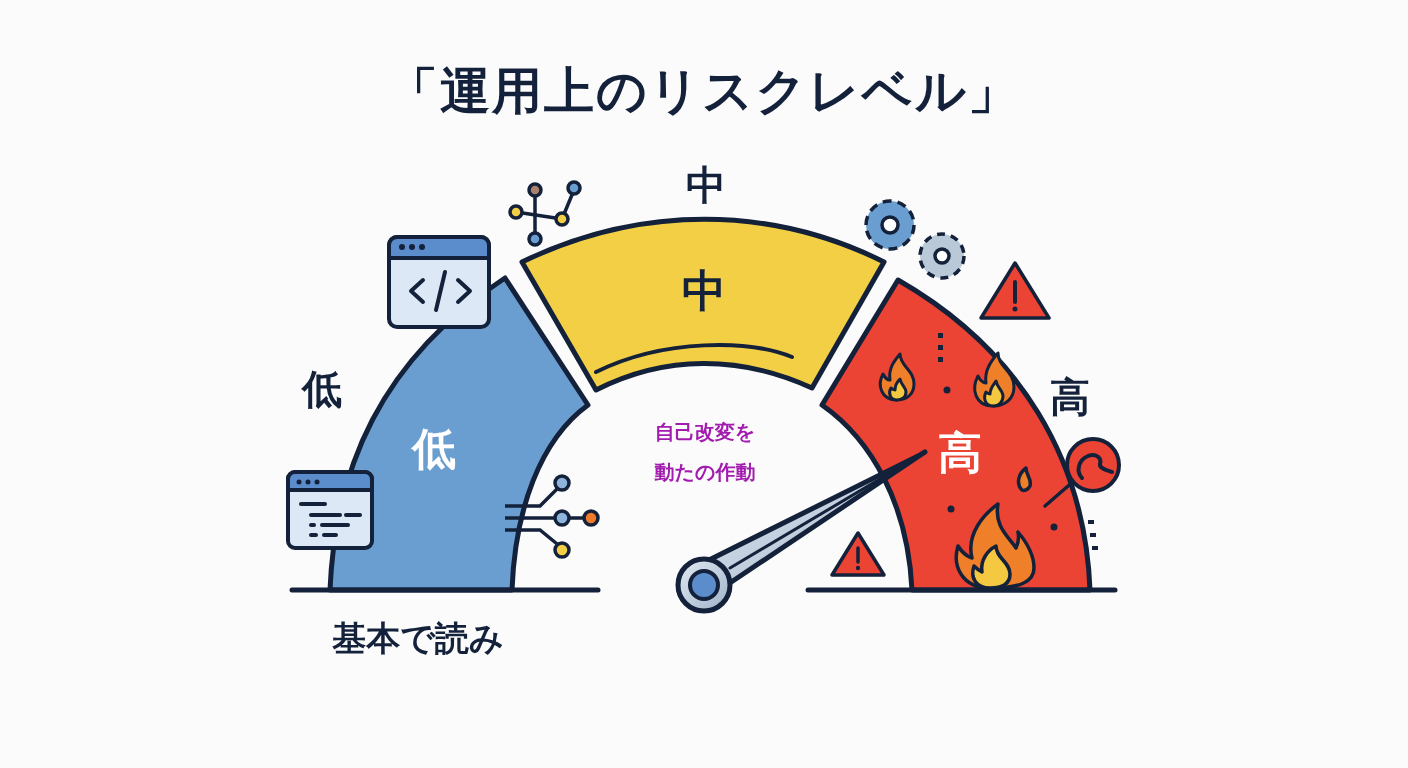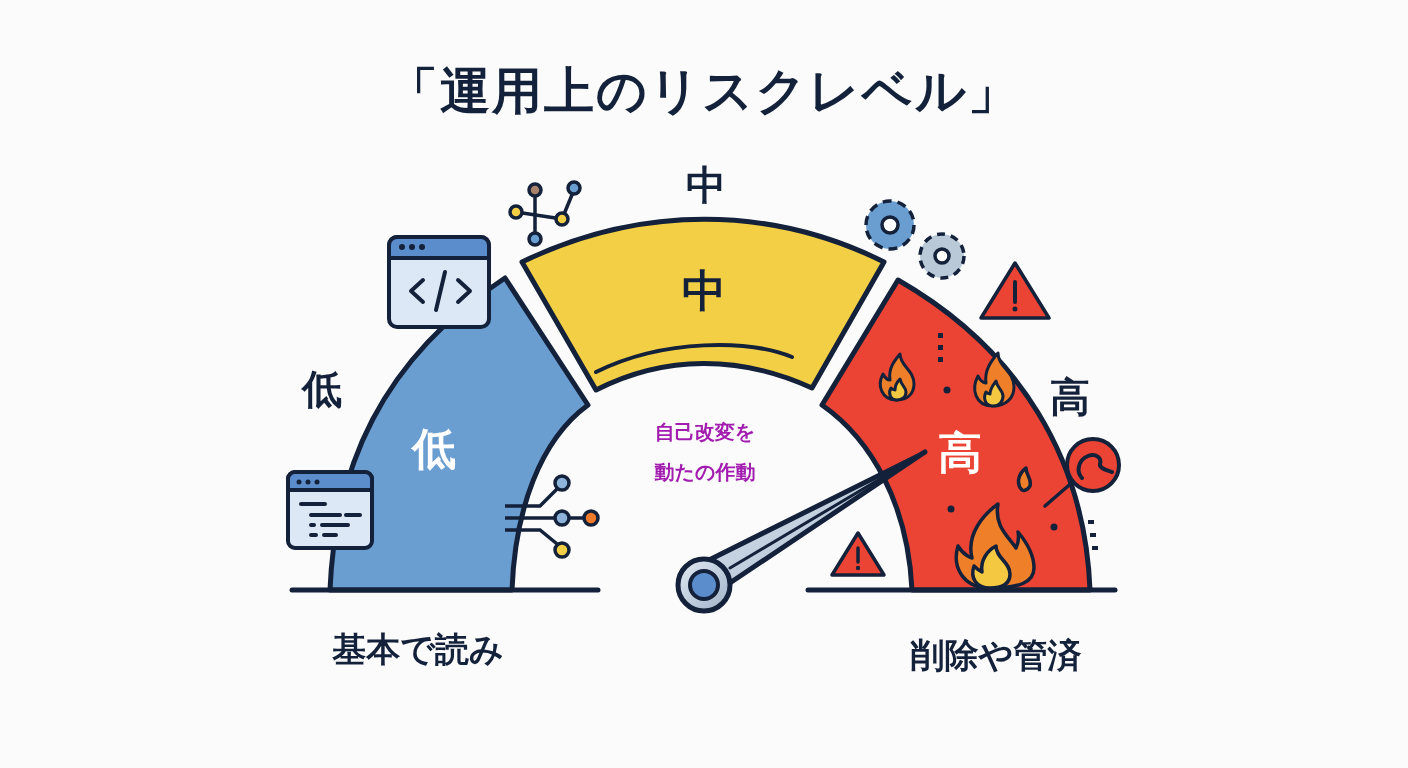--- a/index.html
+++ b/index.html
@@ -5,21 +5,21 @@
     html, body { margin: 0; padding: 0; background: #fbfbfb; }
     body { width: 1408px; height: 768px; position: relative; overflow: hidden;
            font-family: "DejaVu Sans", "Liberation Sans", sans-serif; color: #14213a; }
     .title { position: absolute; left: 0; top: 58px; width: 1408px; text-align: center;
              font-size: 50px; font-weight: bold; letter-spacing: 2px; color: #14213a; }
     svg.gauge { position: absolute; left: 0; top: 0; }
     .label { position: absolute; font-weight: bold; color: #14213a; }
     .lbl-outer { font-size: 40px; }
     .lbl-inner { font-size: 44px; }
     .lbl-white { color: #ffffff; }
-    .caption { position: absolute; text-align: center; font-weight: bold; color: #14213a; margin-top: 11px; }
+    .caption { position: absolute; text-align: center; font-weight: bold; color: #14213a; }
     .cap-main { font-size: 34px; line-height: 44px; }
     .cap-sub { font-size: 24px; line-height: 34px; }
     .center-text { position: absolute; left: 610px; top: 412px; width: 190px; text-align: center;
                    font-size: 20px; font-weight: bold; line-height: 40px; color: #a21caf; }
   </style>
 </head>
 <body>
 
 <div class="title">「運用上のリスクレベル」</div>
 
@@ -167,14 +167,13 @@
 
 <div class="center-text">
   <div>自己改変を</div>
   <div>動たの作動</div>
 </div>
 
 <div class="caption" style="left:298px; top:616px; width:240px;">
   <div class="cap-main">基本で読み</div>
 </div>
 <div class="caption" style="left:876px; top:622px; width:240px;">
-  <div class="cap-main">削除や管済</div>
 </div>
 
 </body></html>

